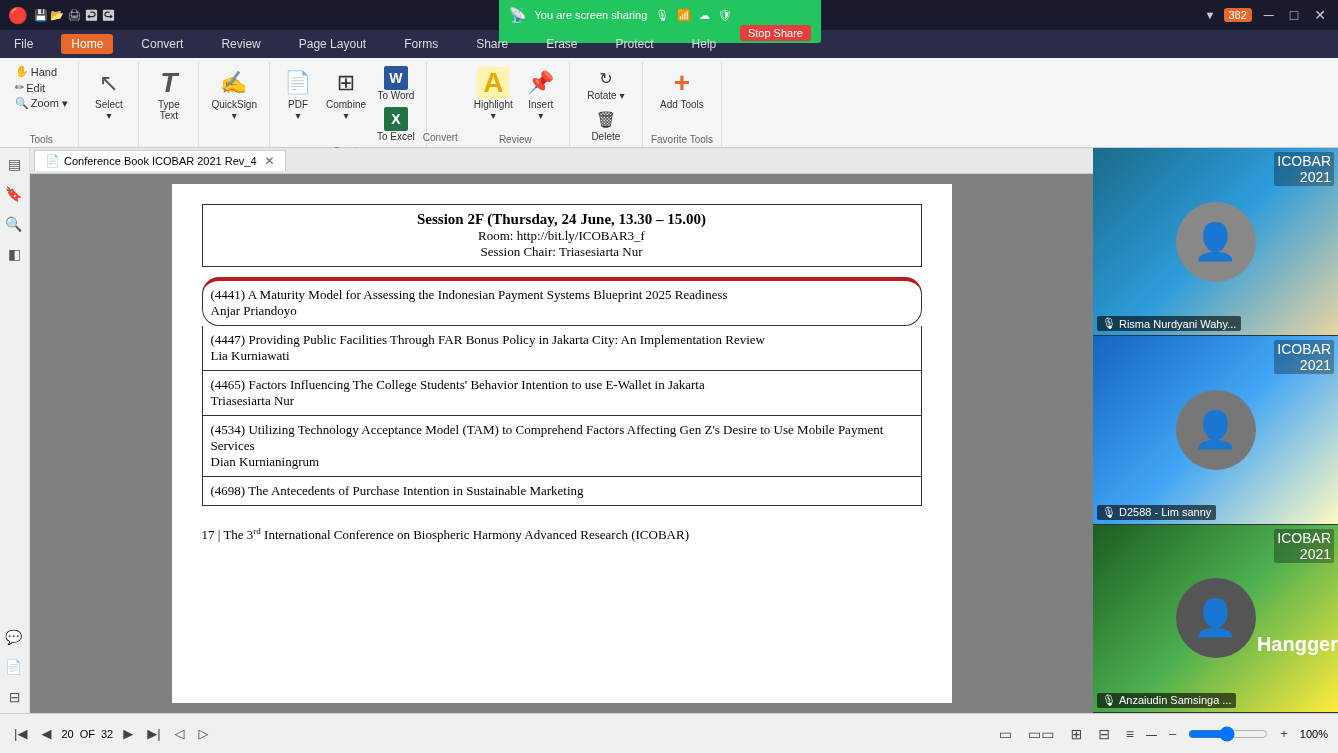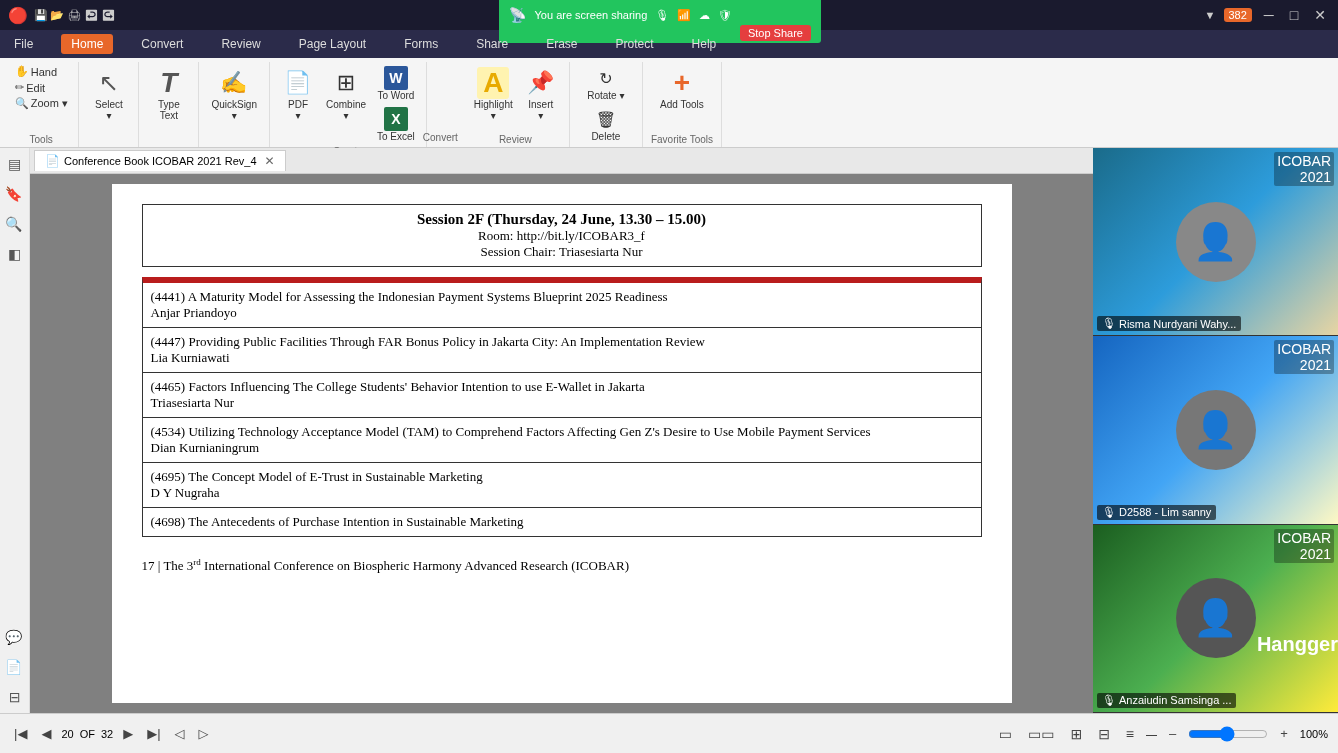--- a/index.html
+++ b/index.html
@@ -202,42 +202,42 @@
     #doc-scroll {
       flex: 1;
       overflow-y: auto;
       background: #808080;
       display: flex;
       justify-content: center;
       padding: 10px;
     }
     #doc-page {
       background: white;
-      width: 900px;
+      width: 780px;
       min-height: 100%;
       padding: 20px 30px;
       font-family: 'Times New Roman', Times, serif;
       font-size: 13px;
     }
     .session-header {
       text-align: center;
       margin-bottom: 10px;
       border: 1px solid #333;
       padding: 6px;
     }
     .session-title { font-size: 15px; font-weight: bold; }
     .session-room { font-size: 13px; }
     .session-room a { color: #000000; }
     .session-chair { font-size: 13px; }
     .paper-row {
       border: 1px solid #333;
       border-top: none;
       padding: 6px 8px;
     }
-    .paper-row:first-child { border-top: 6px solid #b91c1c; }
+    .paper-row:first-child { border-top: 4px solid #b91c1c; border-radius: 17px; }
     .footer-note {
       margin-top: 20px;
       font-size: 13px;
     }
     .footer-note sup { font-size: 9px; }
 
     
     #video-panel {
       width: 245px;
       background: #1a1a2e;
@@ -566,24 +566,20 @@
           </div>
           <div class="paper-row">
             <div>(4465) Factors Influencing  The College Students' Behavior Intention to use E-Wallet in Jakarta</div>
             <div>Triasesiarta Nur</div>
           </div>
           <div class="paper-row">
             <div>(4534) Utilizing Technology Acceptance Model (TAM) to Comprehend Factors Affecting Gen Z's Desire to Use Mobile Payment Services</div>
             <div>Dian Kurnianingrum</div>
           </div>
           <div class="paper-row">
-            <div>(4695) The Concept Model of E-Trust in Sustainable Marketing</div>
-            <div>D Y Nugraha</div>
-          </div>
-          <div class="paper-row">
             <div>(4698) The Antecedents of Purchase Intention in Sustainable Marketing</div>
           </div>
         </div>
 
         <div class="footer-note">
           <span>17</span>
           <span> | </span>
           <span>The 3</span><sup>rd</sup><span> International Conference on Biospheric Harmony Advanced Research (ICOBAR)</span>
         </div>
       </div>

